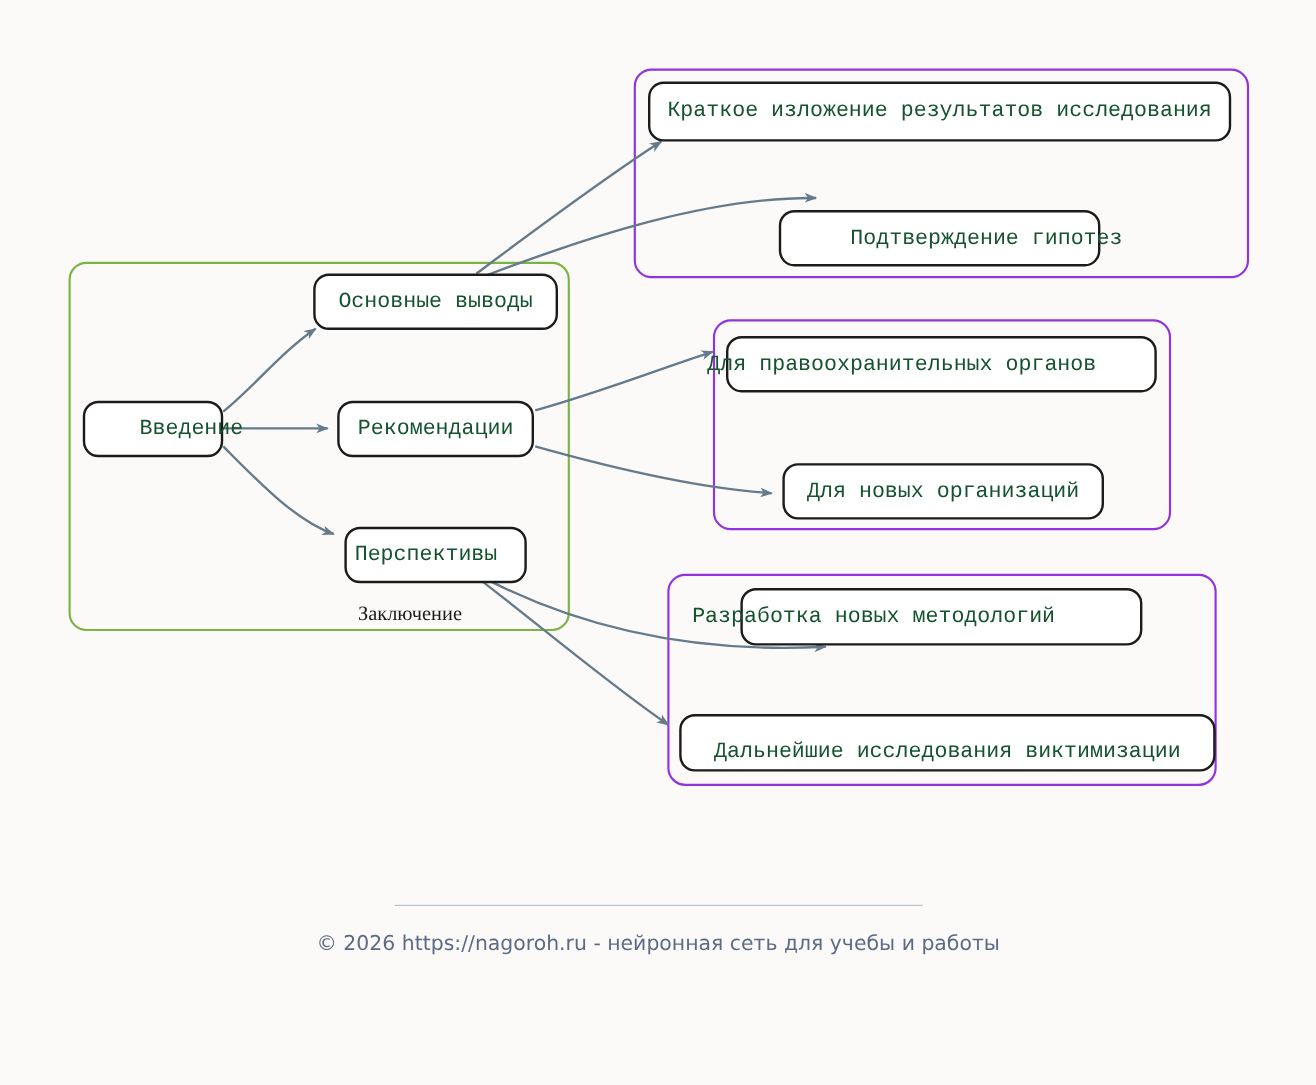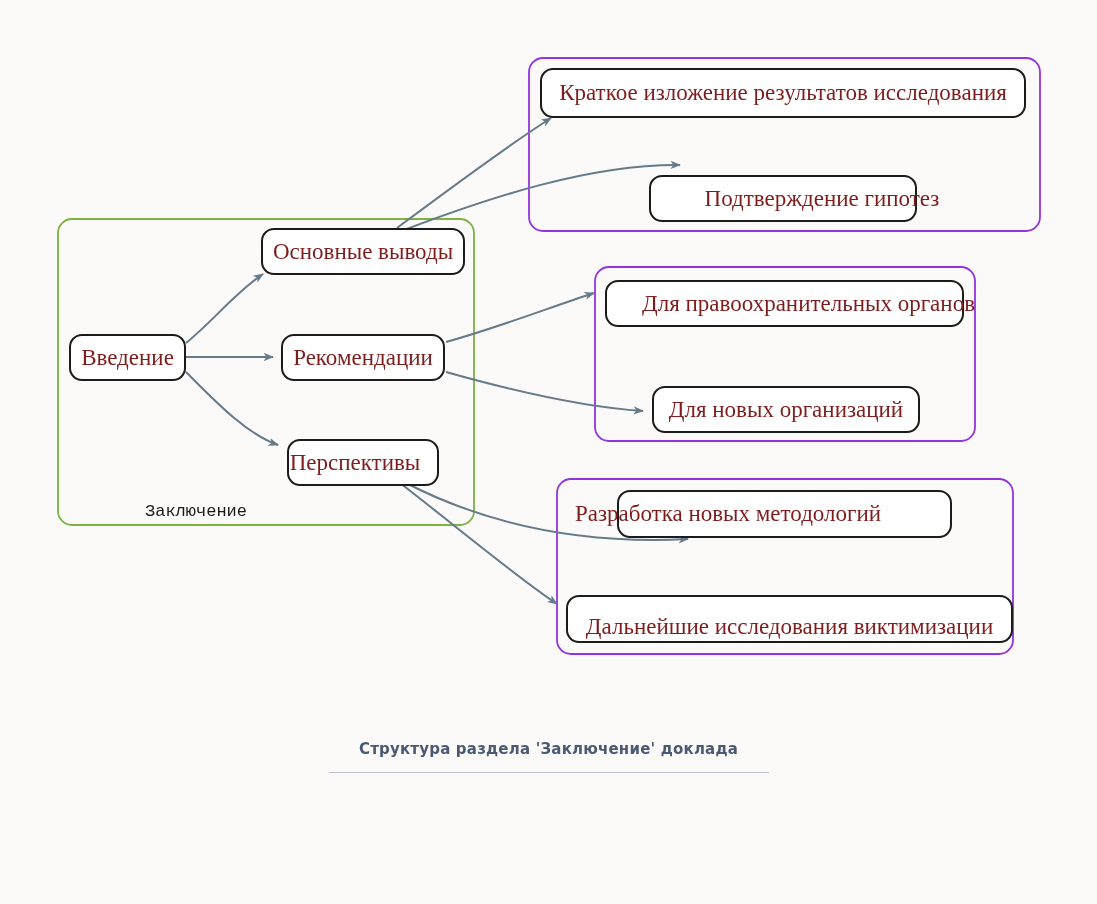--- a/index.html
+++ b/index.html
@@ -19,33 +19,33 @@
     left: 0;
     top: 0;
     width: 1097px;
     height: 904px;
   }
   .node-label {
     position: absolute;
     display: flex;
     align-items: center;
     justify-content: center;
-    color: #7f1d1d;
-    font-size: 23px;
-    font-family: Liberation Serif, serif;
+    color: #14532d;
+    font-size: 18px;
+    font-family: Liberation Mono, monospace;
     white-space: nowrap;
     pointer-events: none;
   }
   .cluster-label {
     position: absolute;
     color: #1a1a1a;
     font-size: 17px;
-    font-family: Liberation Mono, monospace;
+    font-family: Liberation Serif, serif;
     white-space: nowrap;
-    text-align: left;
+    text-align: right;
   }
   #footer-block {
     position: absolute;
     left: 0;
     top: 740px;
     width: 1097px;
     text-align: center;
   }
   #caption-title {
     font-family: "DejaVu Sans", sans-serif;
@@ -101,29 +101,29 @@
       <rect x="541" y="69" width="484" height="48" rx="12" ry="12" fill="#ffffff" stroke="#1b1b1b" stroke-width="2"></rect>
       <rect x="650" y="176" width="266" height="45" rx="12" ry="12" fill="#ffffff" stroke="#1b1b1b" stroke-width="2"></rect>
       <rect x="606" y="281" width="357" height="45" rx="12" ry="12" fill="#ffffff" stroke="#1b1b1b" stroke-width="2"></rect>
       <rect x="653" y="387" width="266" height="45" rx="12" ry="12" fill="#ffffff" stroke="#1b1b1b" stroke-width="2"></rect>
       <rect x="618" y="491" width="333" height="46" rx="12" ry="12" fill="#ffffff" stroke="#1b1b1b" stroke-width="2"></rect>
       <rect x="567" y="596" width="445" height="46" rx="12" ry="12" fill="#ffffff" stroke="#1b1b1b" stroke-width="2"></rect>
     </g>
 </svg>
 
 <div id="labels-layer">
-    <div class="node-label" style="left: 70px; top: 335px; width: 115px; height: 45px;">Введение</div>
+    <div class="node-label" style="left: 70px; top: 335px; width: 115px; height: 45px; padding-left: 32px;">Введение</div>
     <div class="node-label" style="left: 262px; top: 229px; width: 202px; height: 45px; text-align: right;">Основные выводы</div>
     <div class="node-label" style="left: 282px; top: 335px; width: 162px; height: 45px;">Рекомендации</div>
     <div class="node-label" style="left: 288px; top: 440px; width: 134px; height: 45px;">Перспективы</div>
     <div class="node-label" style="left: 541px; top: 69px; width: 484px; height: 48px;">Краткое изложение результатов исследования</div>
     <div class="node-label" style="left: 650px; top: 176px; width: 266px; height: 45px; padding-left: 39px;">Подтверждение гипотез</div>
-    <div class="node-label" style="left: 630px; top: 281px; width: 357px; height: 45px;">Для правоохранительных органов</div>
+    <div class="node-label" style="left: 573px; top: 281px; width: 357px; height: 45px;">Для правоохранительных органов</div>
     <div class="node-label" style="left: 653px; top: 387px; width: 266px; height: 45px;">Для новых организаций</div>
     <div class="node-label" style="left: 596px; top: 491px; width: 264px; height: 46px;">Разработка новых методологий</div>
     <div class="node-label" style="left: 567px; top: 596px; width: 445px; height: 62px;">Дальнейшие исследования виктимизации</div>
     <div class="cluster-label" style="left: 145px; top: 502px; width: 240px;">Заключение</div>
   </div>
 
 <div id="footer-block">
-  <div id="caption-title">Структура раздела 'Заключение' доклада</div>
   <div id="caption-rule"></div>
+  <div id="footer-credit">© 2026 https://nagoroh.ru - нейронная сеть для учебы и работы</div>
 </div>
 
 </body></html>

